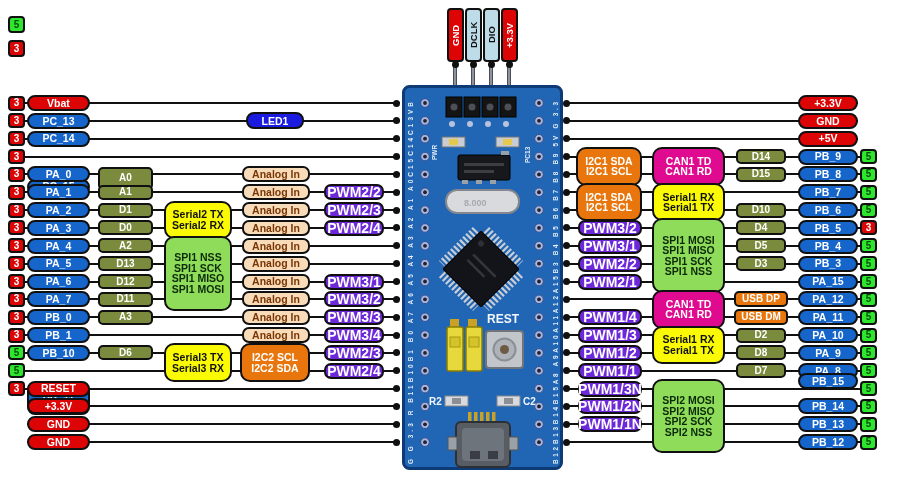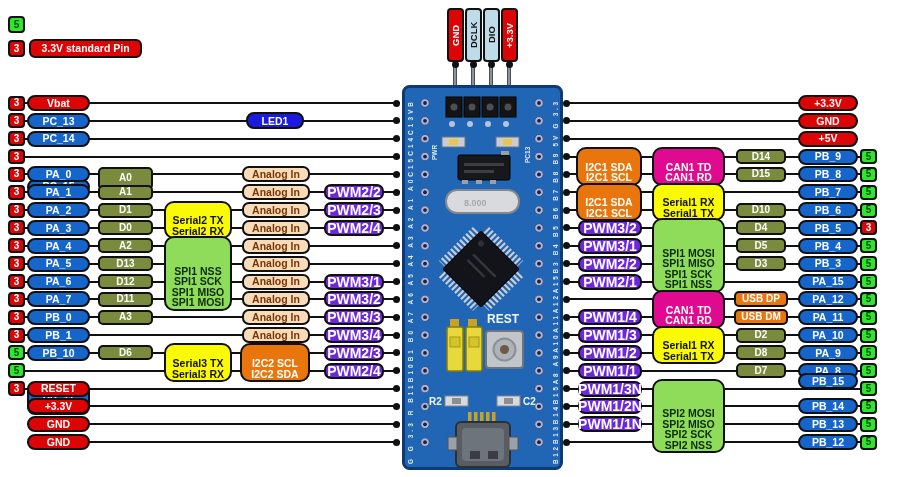--- a/index.html
+++ b/index.html
@@ -14,21 +14,21 @@
 .pin.blue{background:#1565cb}
 .pin.red{background:#dc0404}
 .ind{border-radius:4px;font-size:10px}
 .ind.i3{background:#dc0404;color:#fff}
 .ind.i5{background:#2ee62e;color:#084d08}
 .dbox{background:#7a8b3d;color:#fff;border-radius:5px;font-size:10px}
 .analogbox{background:#f8dcba;color:#7a3505;border-radius:7px}
 .pwmbox{background:#6d28d9;color:#fff;border-radius:7px;font-size:14px}
 .ledbox{background:#1b1be0;color:#fff;border-radius:8px}
 .usbbox{background:#e8760c;color:#fff;border-radius:5px;font-size:10px}
-.group{position:absolute;display:flex;flex-direction:column;justify-content:flex-end;
+.group{position:absolute;display:flex;flex-direction:column;justify-content:center;
        border:2.5px solid #101010;border-radius:10px;z-index:3;padding:1px 0}
 .group .gline{text-align:center;font-weight:bold;font-size:10.5px;line-height:1}
 .group.serial{background:#fafa05;color:#111}
 .group.spi{background:#8fdc5a;color:#0c2a08}
 .group.i2c{background:#e8760c;color:#fff}
 .group.can{background:#e00a90;color:#fff}
 .vpin{position:absolute;width:17px;height:54px;border:2px solid #101010;border-radius:4px;
       display:flex;align-items:center;justify-content:center;font-weight:bold;font-size:9.5px;
       writing-mode:vertical-rl;transform:rotate(180deg);z-index:4}
 .vpin.power{background:#dc0404;color:#fff}
@@ -36,21 +36,20 @@
 #watermark{position:absolute;left:672px;top:441px;font-size:19px;color:#c3c3c3;z-index:9;letter-spacing:1px}
 #board{position:absolute;left:402px;top:85px;z-index:2}
 </style>
 </head>
 <body>
 
 <div id="canvas">
 
   <div class="bx ind i5" style="left:8px;top:16px;width:17px;height:17px">5</div>
   <div class="bx ind i3" style="left:8px;top:40px;width:17px;height:17px">3</div>
-  <div class="bx" style="left:29px;top:39px;width:113px;height:19px;background:#dc0404;color:#fff;border-radius:6px">3.3V standard Pin</div>
 
   <div class="vpin power" style="left:447px;top:8px">GND</div>
   <div class="vpin debug" style="left:465px;top:8px">DCLK</div>
   <div class="vpin debug" style="left:483px;top:8px">DIO</div>
   <div class="vpin power" style="left:501px;top:8px">+3.3V</div>
   <div class="dot" style="left:452px;top:61px"></div>
   <div class="dot" style="left:470px;top:61px"></div>
   <div class="dot" style="left:488px;top:61px"></div>
   <div class="dot" style="left:506px;top:61px"></div>
   <div class="vwire" style="left:453px;top:66px;height:34px"></div>

